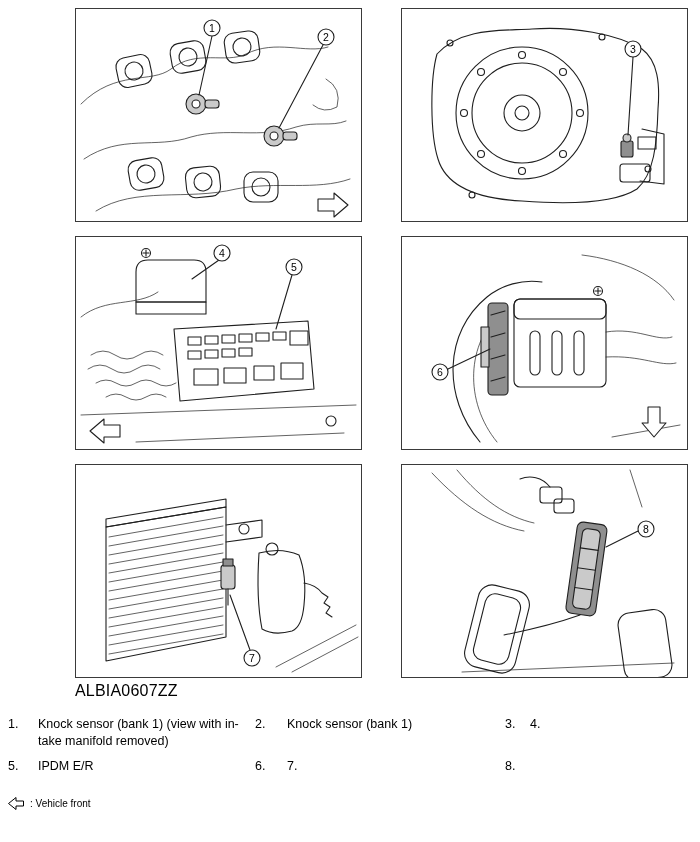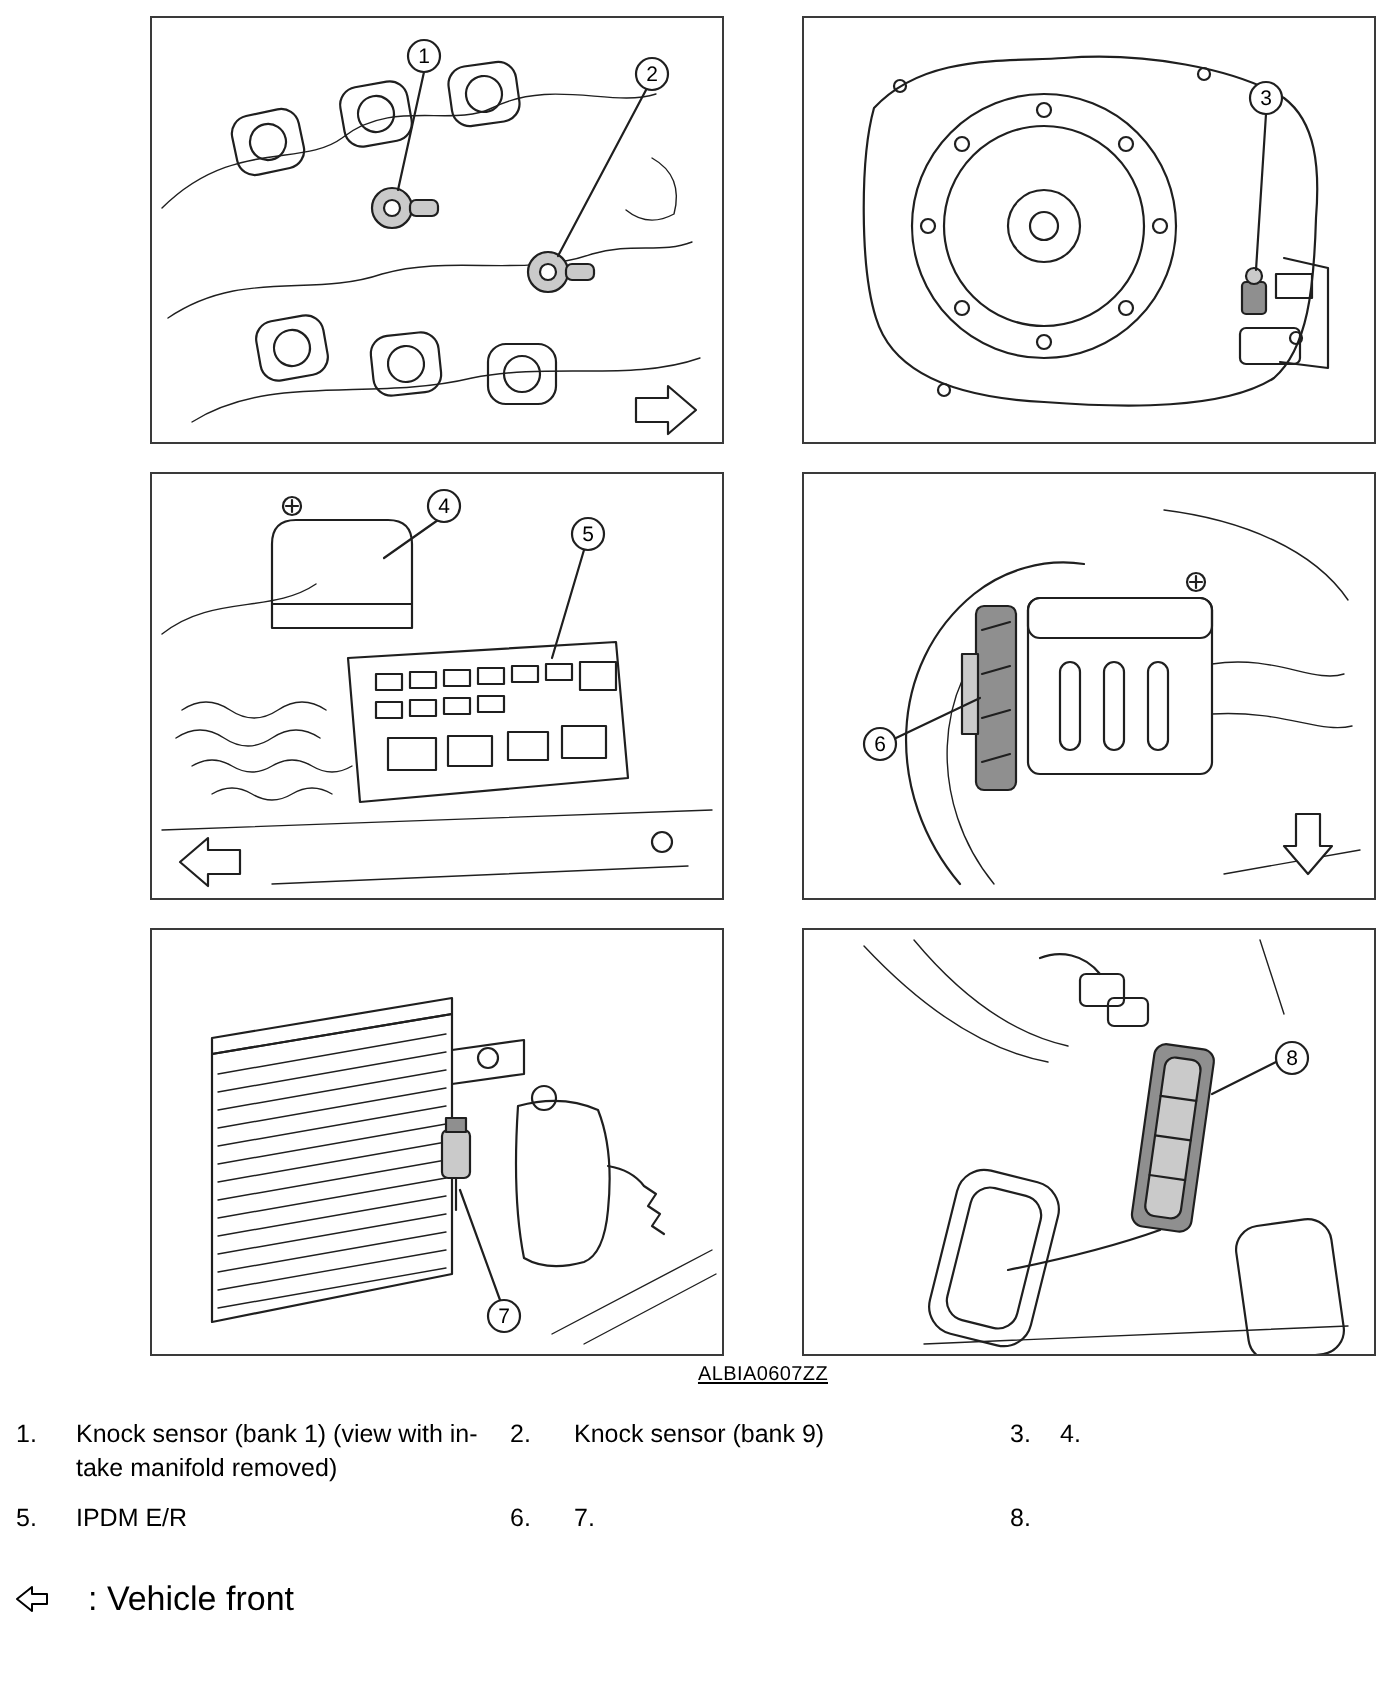--- a/index.html
+++ b/index.html
@@ -40,43 +40,42 @@
   .panel svg .thin { stroke-width: 0.7; }
   .panel svg .callout circle { fill: #fff; }
   .panel svg text {
     stroke: none; fill: #000;
     font-size: 10.5px; font-family: "Liberation Sans", sans-serif;
     text-anchor: middle;
   }
 
   .fig-code {
     margin-left: 75px; width: 613px;
-    text-align: center;
-    font-size: 10px;
+    text-align: left;
+    font-size: 16px;
     padding-top: 4px;
     letter-spacing: 0.2px;
-    text-decoration: underline;
   }
 
   
   .legend {
     margin: 16px 8px 0 8px;
     display: grid;
     grid-template-columns: 30px 217px 32px 218px 25px 160px;
     row-gap: 8px;
     font-size: 12.5px;
     line-height: 1.35;
   }
   .legend .num { }
   .legend .lbl { white-space: pre-line; padding-right: 8px; }
 
   .vehicle-front {
     margin: 14px 8px 0 8px;
-    display: flex; align-items: center; gap: 20px;
-    font-size: 17px;
+    display: flex; align-items: center; gap: 6px;
+    font-size: 10px;
   }
   .vf-icon svg { display: block; }
 </style>
 </head>
 <body>
 
 <div class="page">
 
   <div class="panels">
 
@@ -330,21 +329,21 @@
 
   </div>
 
   <div class="fig-code">ALBIA0607ZZ</div>
 
   <div class="legend">
     <div class="num">1.</div>
     <div class="lbl">Knock sensor (bank 1) (view with in-
 take manifold removed)</div>
     <div class="num">2.</div>
-    <div class="lbl">Knock sensor (bank 9)</div>
+    <div class="lbl">Knock sensor (bank 1)</div>
     <div class="num">3.</div>
 
     <div class="num">4.</div>
     <div class="num">5.</div>
     <div class="lbl">IPDM E/R</div>
     <div class="num">6.</div>
 
     <div class="num">7.</div>
     <div class="num">8.</div>
     <div class="num"></div>

